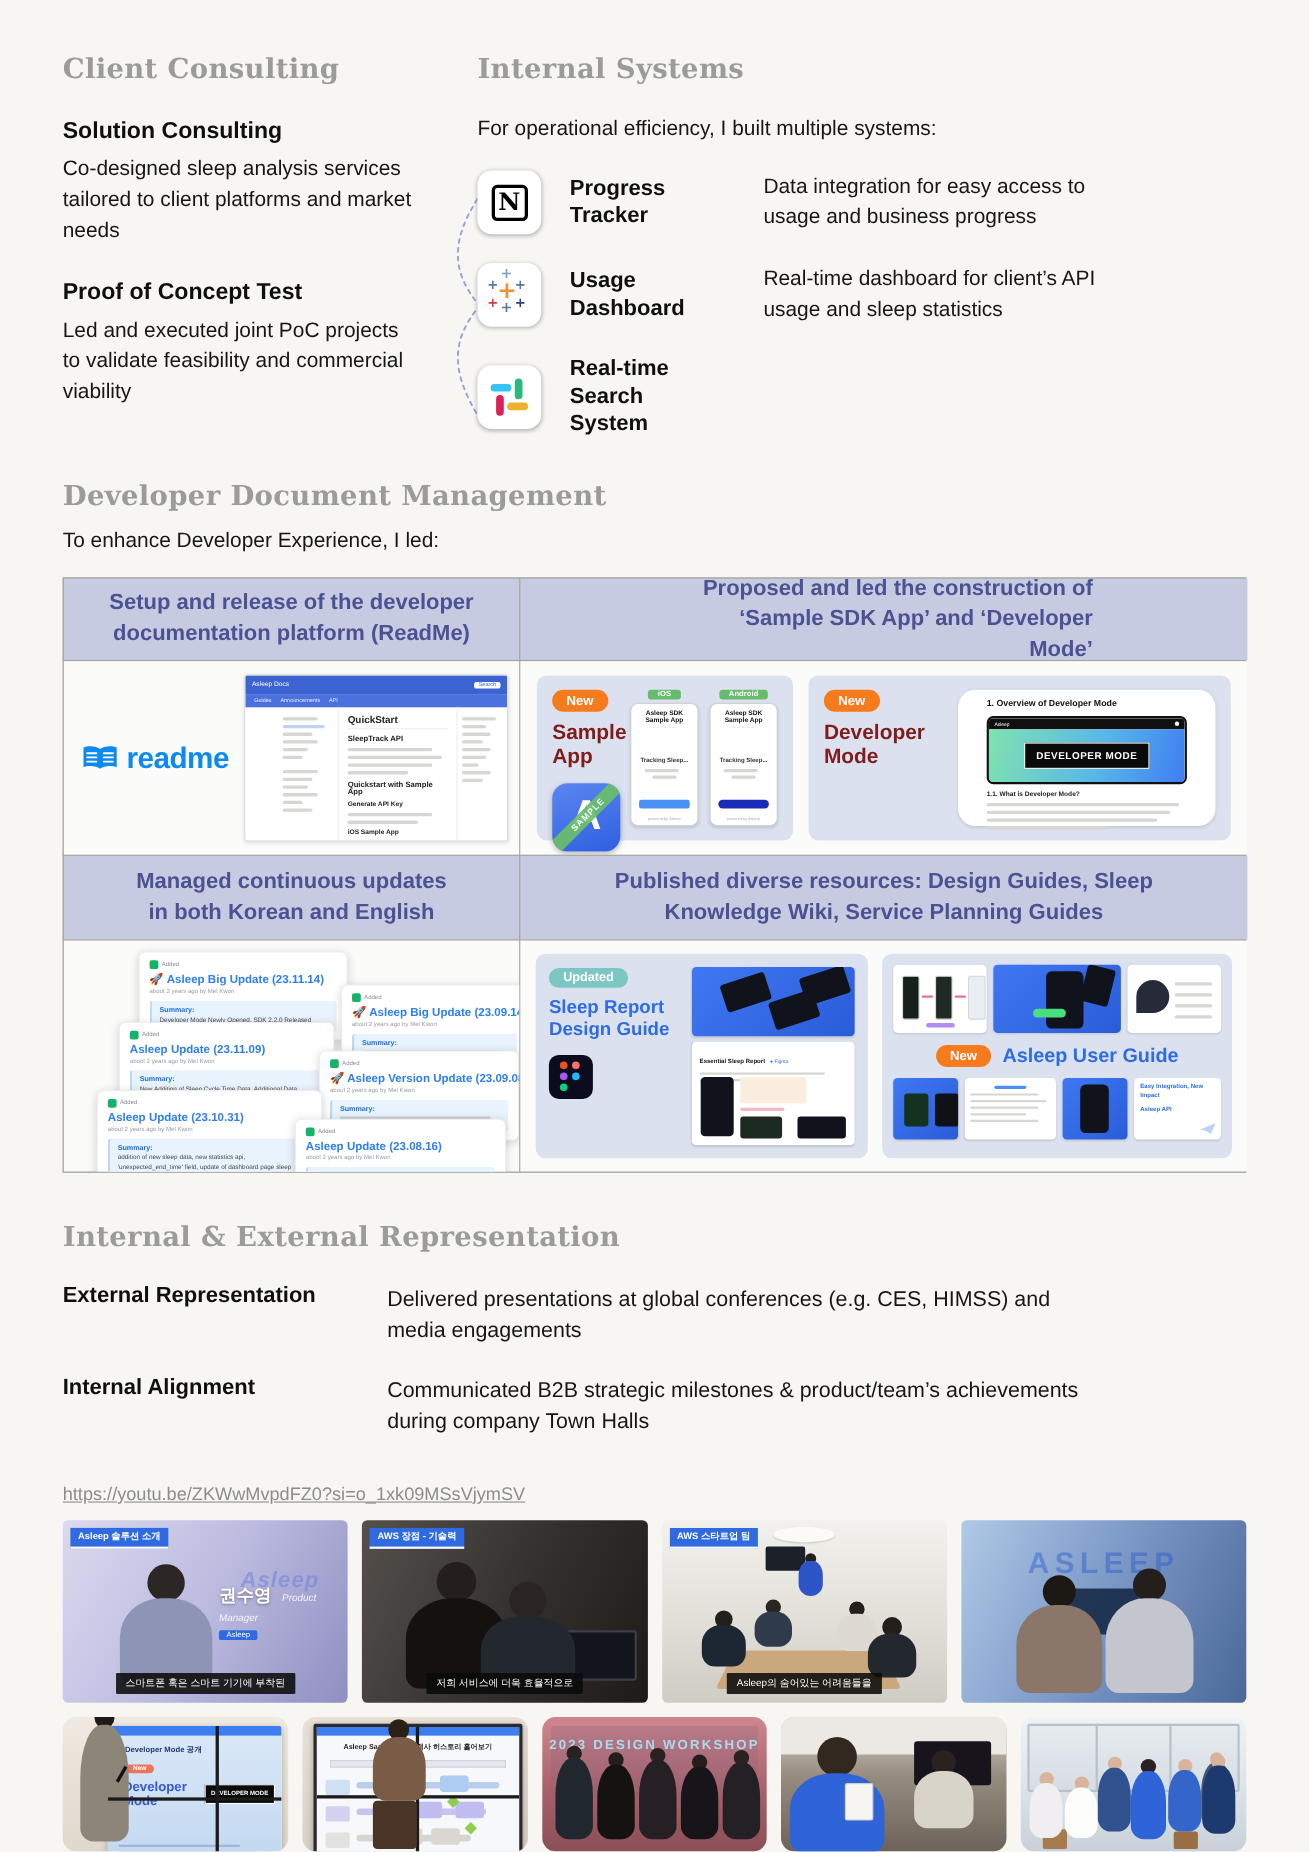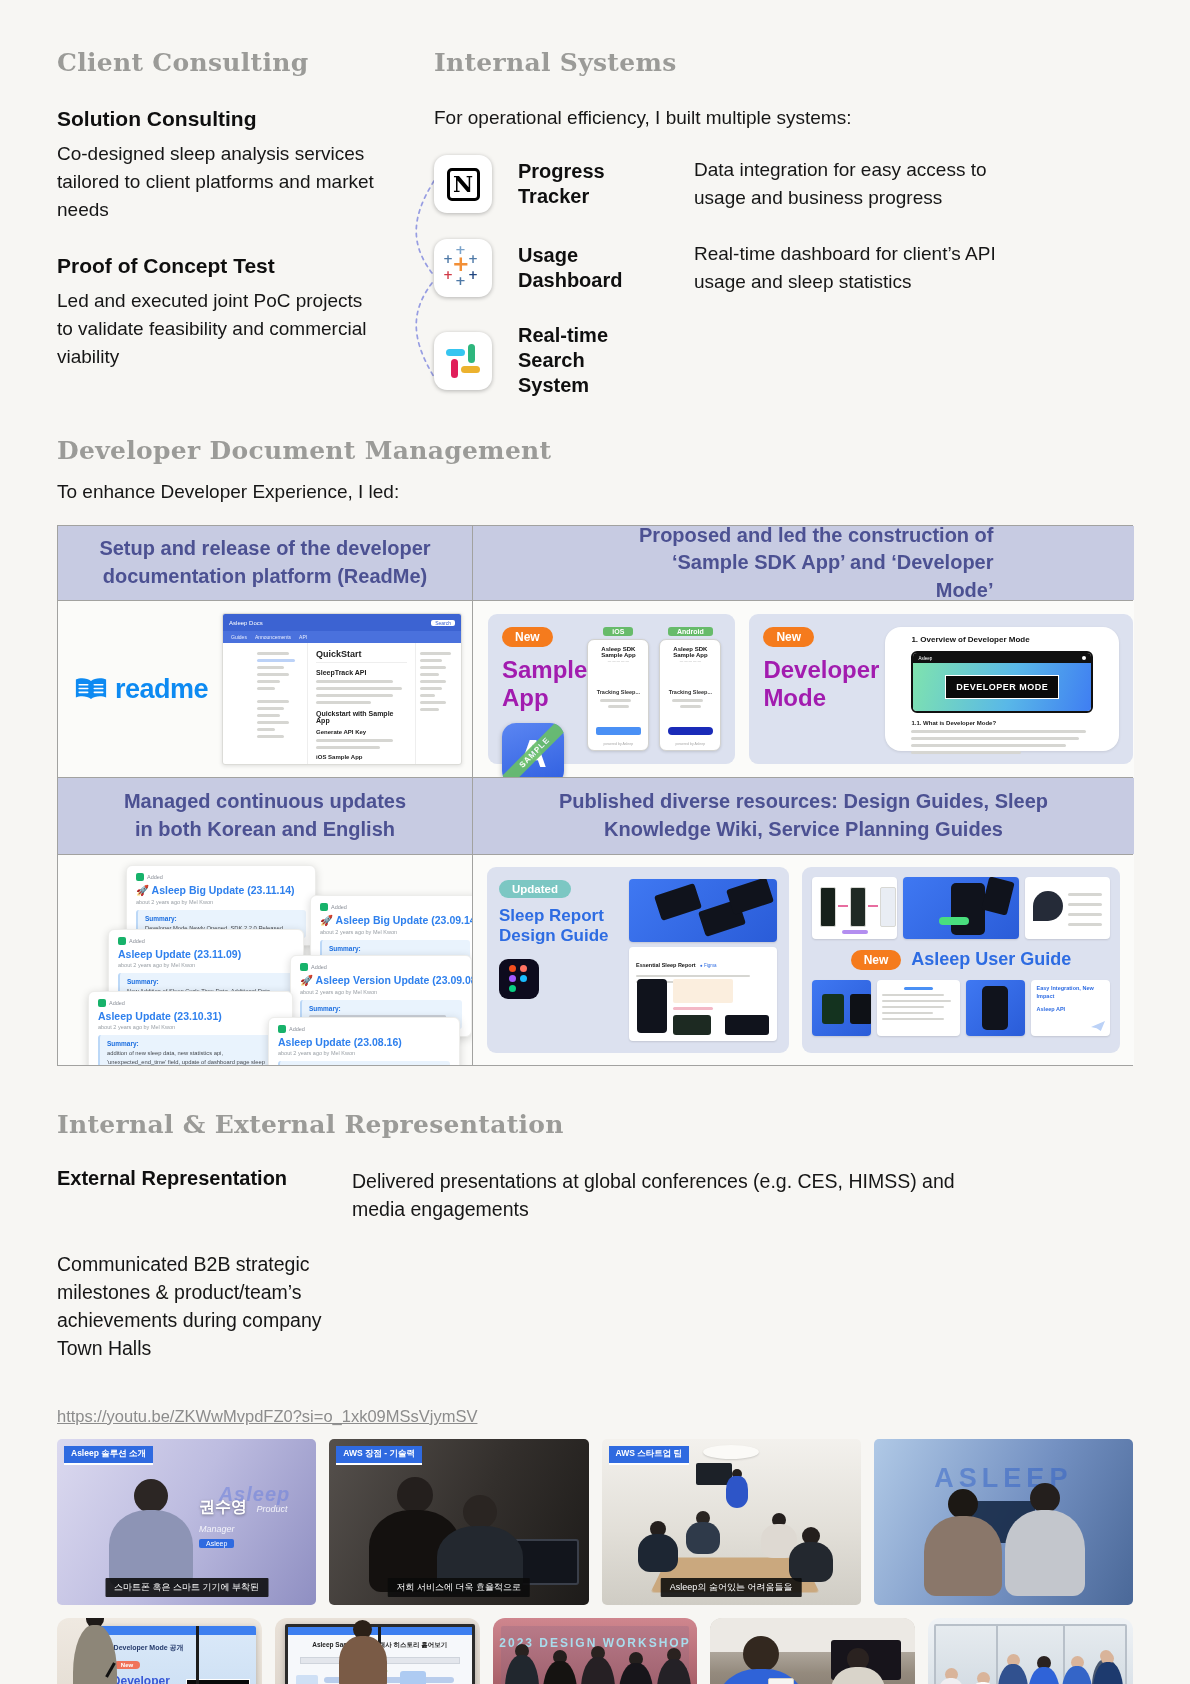--- a/index.html
+++ b/index.html
@@ -83,21 +83,21 @@
   .shot-h2 { font-size:7px; font-weight:700; color:#222; margin-top:6px; }
   .shot-h3 { font-size:6px; font-weight:700; color:#222; margin-top:5px; }
 
   
   .tr-flex { display:flex; gap:14px; padding:13px 15px; height:100%; }
   .mini-card { background:#dce1ef; border-radius:9px; position:relative; }
   .card-a { width:262px; padding:13px 14px; display:flex; }
   .card-b { flex:1; padding:13px 14px; display:flex; gap:10px; }
   .pill-new { background:#f57b1d; color:#fff; font-size:12px; font-weight:700; padding:3px 13px;
               border-radius:12px; display:inline-block; }
-  .card-title { color:#a21caf; font-size:24px; font-weight:800; line-height:1.15; margin-top:9px; }
+  .card-title { color:#7f1d1d; font-size:19px; font-weight:800; line-height:1.15; margin-top:9px; }
   .appicon { width:62px; height:62px; border-radius:14px; margin-top:12px; position:relative; overflow:hidden;
              background:linear-gradient(160deg,#5b86f2,#2f5fe0); display:flex; align-items:center; justify-content:center;
              box-shadow:0 2px 5px rgba(0,0,0,.25); }
   .appicon b { color:#fff; font-size:38px; font-weight:800; }
   .ribbon { position:absolute; top:36%; left:-28%; width:160%; transform:rotate(-45deg);
             background:#6abf69; color:#fff; font-size:8px; font-weight:700; letter-spacing:1px;
             text-align:center; padding:2px 0; opacity:.92; }
   .phones { display:flex; gap:10px; margin-left:auto; }
   .pcol { display:flex; flex-direction:column; align-items:center; }
   .plat { background:#67bb6a; color:#fff; font-size:7px; font-weight:700; padding:1px 9px; border-radius:3px; margin-bottom:3px; }
@@ -572,20 +572,21 @@
     </section>
 
     <section class="rep">
       <h2 class="sec-title">Internal &amp; External Representation</h2>
       <div class="rep-rows">
         <div class="rep-row">
           <div class="rep-label">External Representation</div>
           <div class="rep-desc">Delivered presentations at global conferences (e.g. CES, HIMSS) and media engagements</div>
         </div>
         <div class="rep-row">
+          <div class="rep-label">Internal Alignment</div>
           <div class="rep-desc">Communicated B2B strategic milestones &amp; product/team’s achievements during company Town Halls</div>
         </div>
       </div>
     </section>
 
     <section class="media">
       <a class="vlink" href="#">https://youtu.be/ZKWwMvpdFZ0?si=o_1xk09MSsVjymSV</a>
 
       
       <div class="prow prow1">

